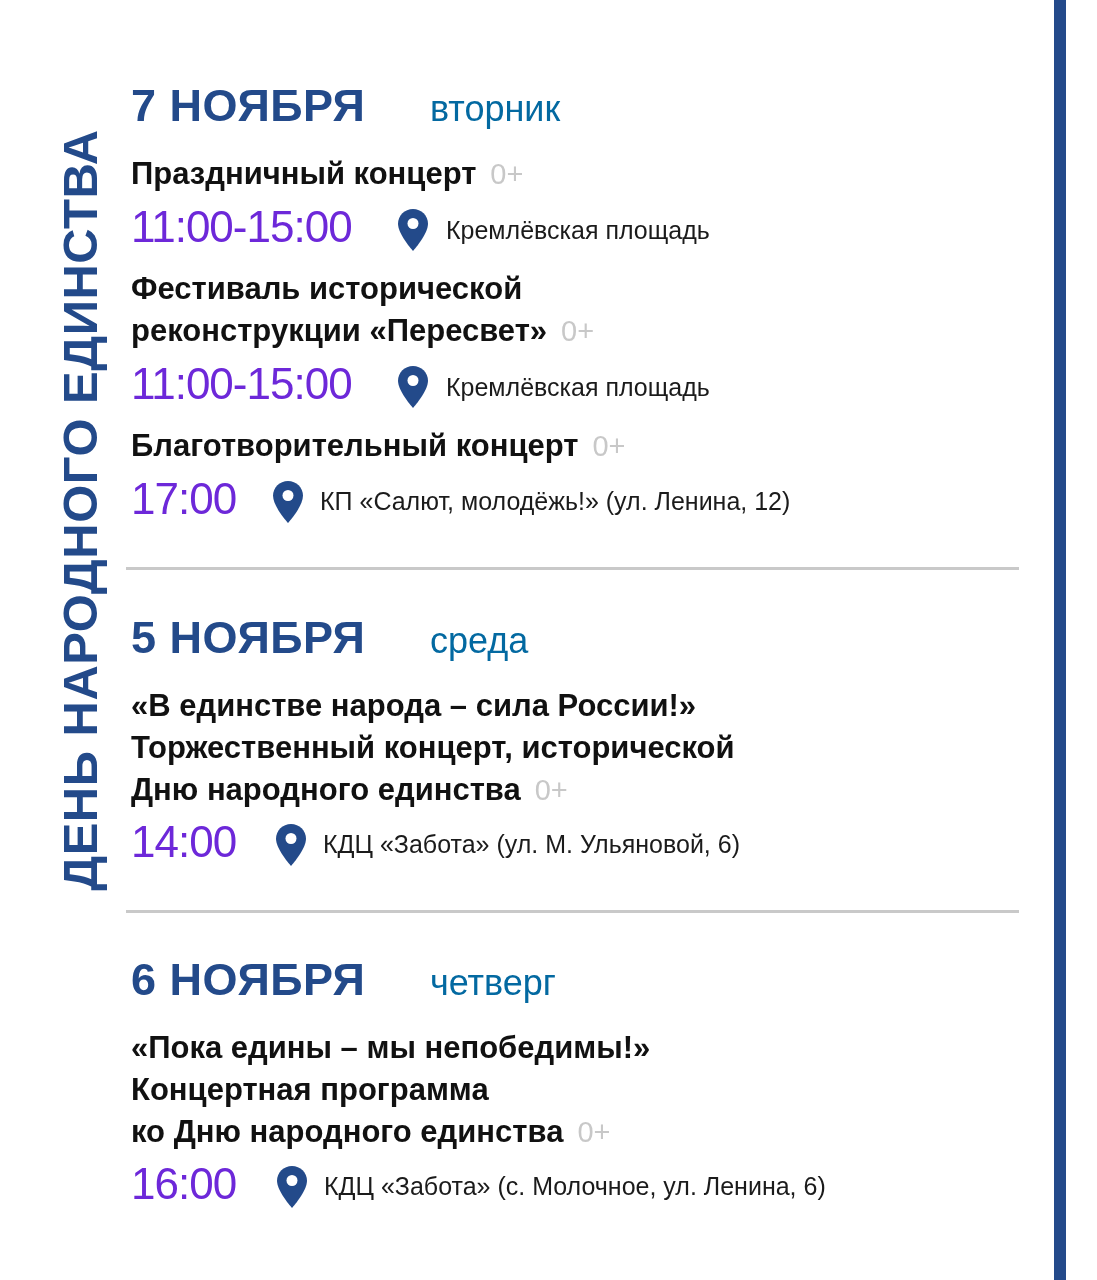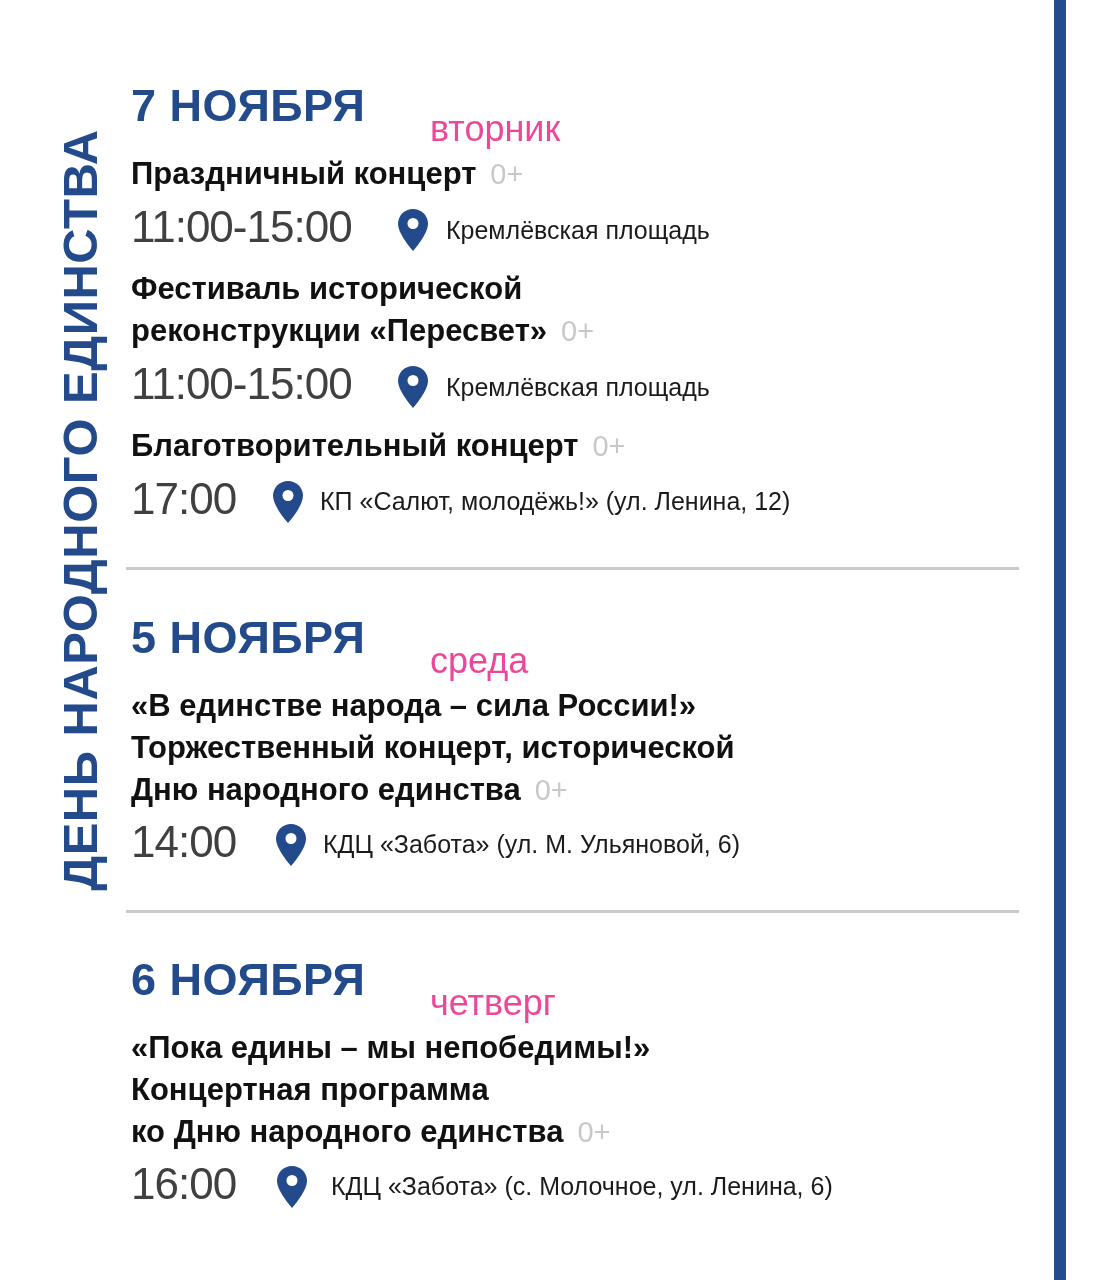--- a/index.html
+++ b/index.html
@@ -5,25 +5,25 @@
   html, body { margin: 0; padding: 0; background: #ffffff; }
   body { width: 1097px; height: 1280px; position: relative; overflow: hidden;
          font-family: "Liberation Sans", "DejaVu Sans", sans-serif; }
   .vbar { position: absolute; left: 1054px; top: 0; width: 12px; height: 1280px; background: #234a8a; }
   .vtitle { position: absolute; left: 57px; top: 945px; width: 870px; height: 46px;
             transform-origin: 0 0; transform: rotate(-90deg);
             font-weight: 700; font-size: 49px; line-height: 46px; color: #234a8a;
             letter-spacing: 0.5px; white-space: nowrap; text-align: center; }
   .abs { position: absolute; white-space: nowrap; }
   .date { font-weight: 700; font-size: 45px; color: #234a8a; letter-spacing: 0.5px; line-height: 50px; }
-  .weekday { font-size: 36px; color: #ec4899; line-height: 50px; margin-top: 20px; }
+  .weekday { font-size: 36px; color: #0369a1; line-height: 50px; }
   .title { font-weight: 700; font-size: 31px; color: #111111; line-height: 40px; }
   .title2 { font-size: 31px; color: #111111; line-height: 42px; font-weight: 700; }
   .age { font-size: 29px; color: #c8c8c8; font-weight: 400; margin-left: 14px; }
-  .time { font-size: 44px; color: #404040; line-height: 50px; letter-spacing: -1px; }
+  .time { font-size: 44px; color: #6d28d9; line-height: 50px; letter-spacing: -1px; }
   .loc { font-size: 25px; color: #1b1b1b; line-height: 50px; }
   .pin { position: absolute; width: 30px; height: 42px; }
   .divider { position: absolute; left: 126px; width: 893px; height: 3px; background: #c9c9c9; }
 </style>
 </head>
 <body>
 
 <div class="vbar"></div>
 <div class="vtitle">ДЕНЬ НАРОДНОГО ЕДИНСТВА</div>
 
@@ -100,15 +100,15 @@
     <div class="abs title2" style="left:131px; top:1027px;">«Пока едины – мы непобедимы!»</div>
     <div class="abs title2" style="left:131px; top:1069px;">Концертная программа</div>
     <div class="abs title2" style="left:131px; top:1111px;">
       <span>ко Дню народного единства</span><span class="age">0+</span>
     </div>
     <div class="abs time" style="left:131px; top:1159px;">16:00</div>
     <svg class="pin" style="left:277px; top:1166px;" viewBox="0 0 30 42">
       <path d="M15 0C6.7 0 0 6.6 0 14.8 0 25.5 15 42 15 42s15-16.5 15-27.2C30 6.6 23.3 0 15 0z" fill="#234a8a"></path>
       <circle cx="15" cy="14.5" r="5.5" fill="#ffffff"></circle>
     </svg>
-    <div class="abs loc" style="left:324px; top:1161px;margin-left:7px;">КДЦ «Забота» (с. Молочное, ул. Ленина, 6)</div>
+    <div class="abs loc" style="left:324px; top:1161px;">КДЦ «Забота» (с. Молочное, ул. Ленина, 6)</div>
   </div>
 </div>
 
 </body></html>

